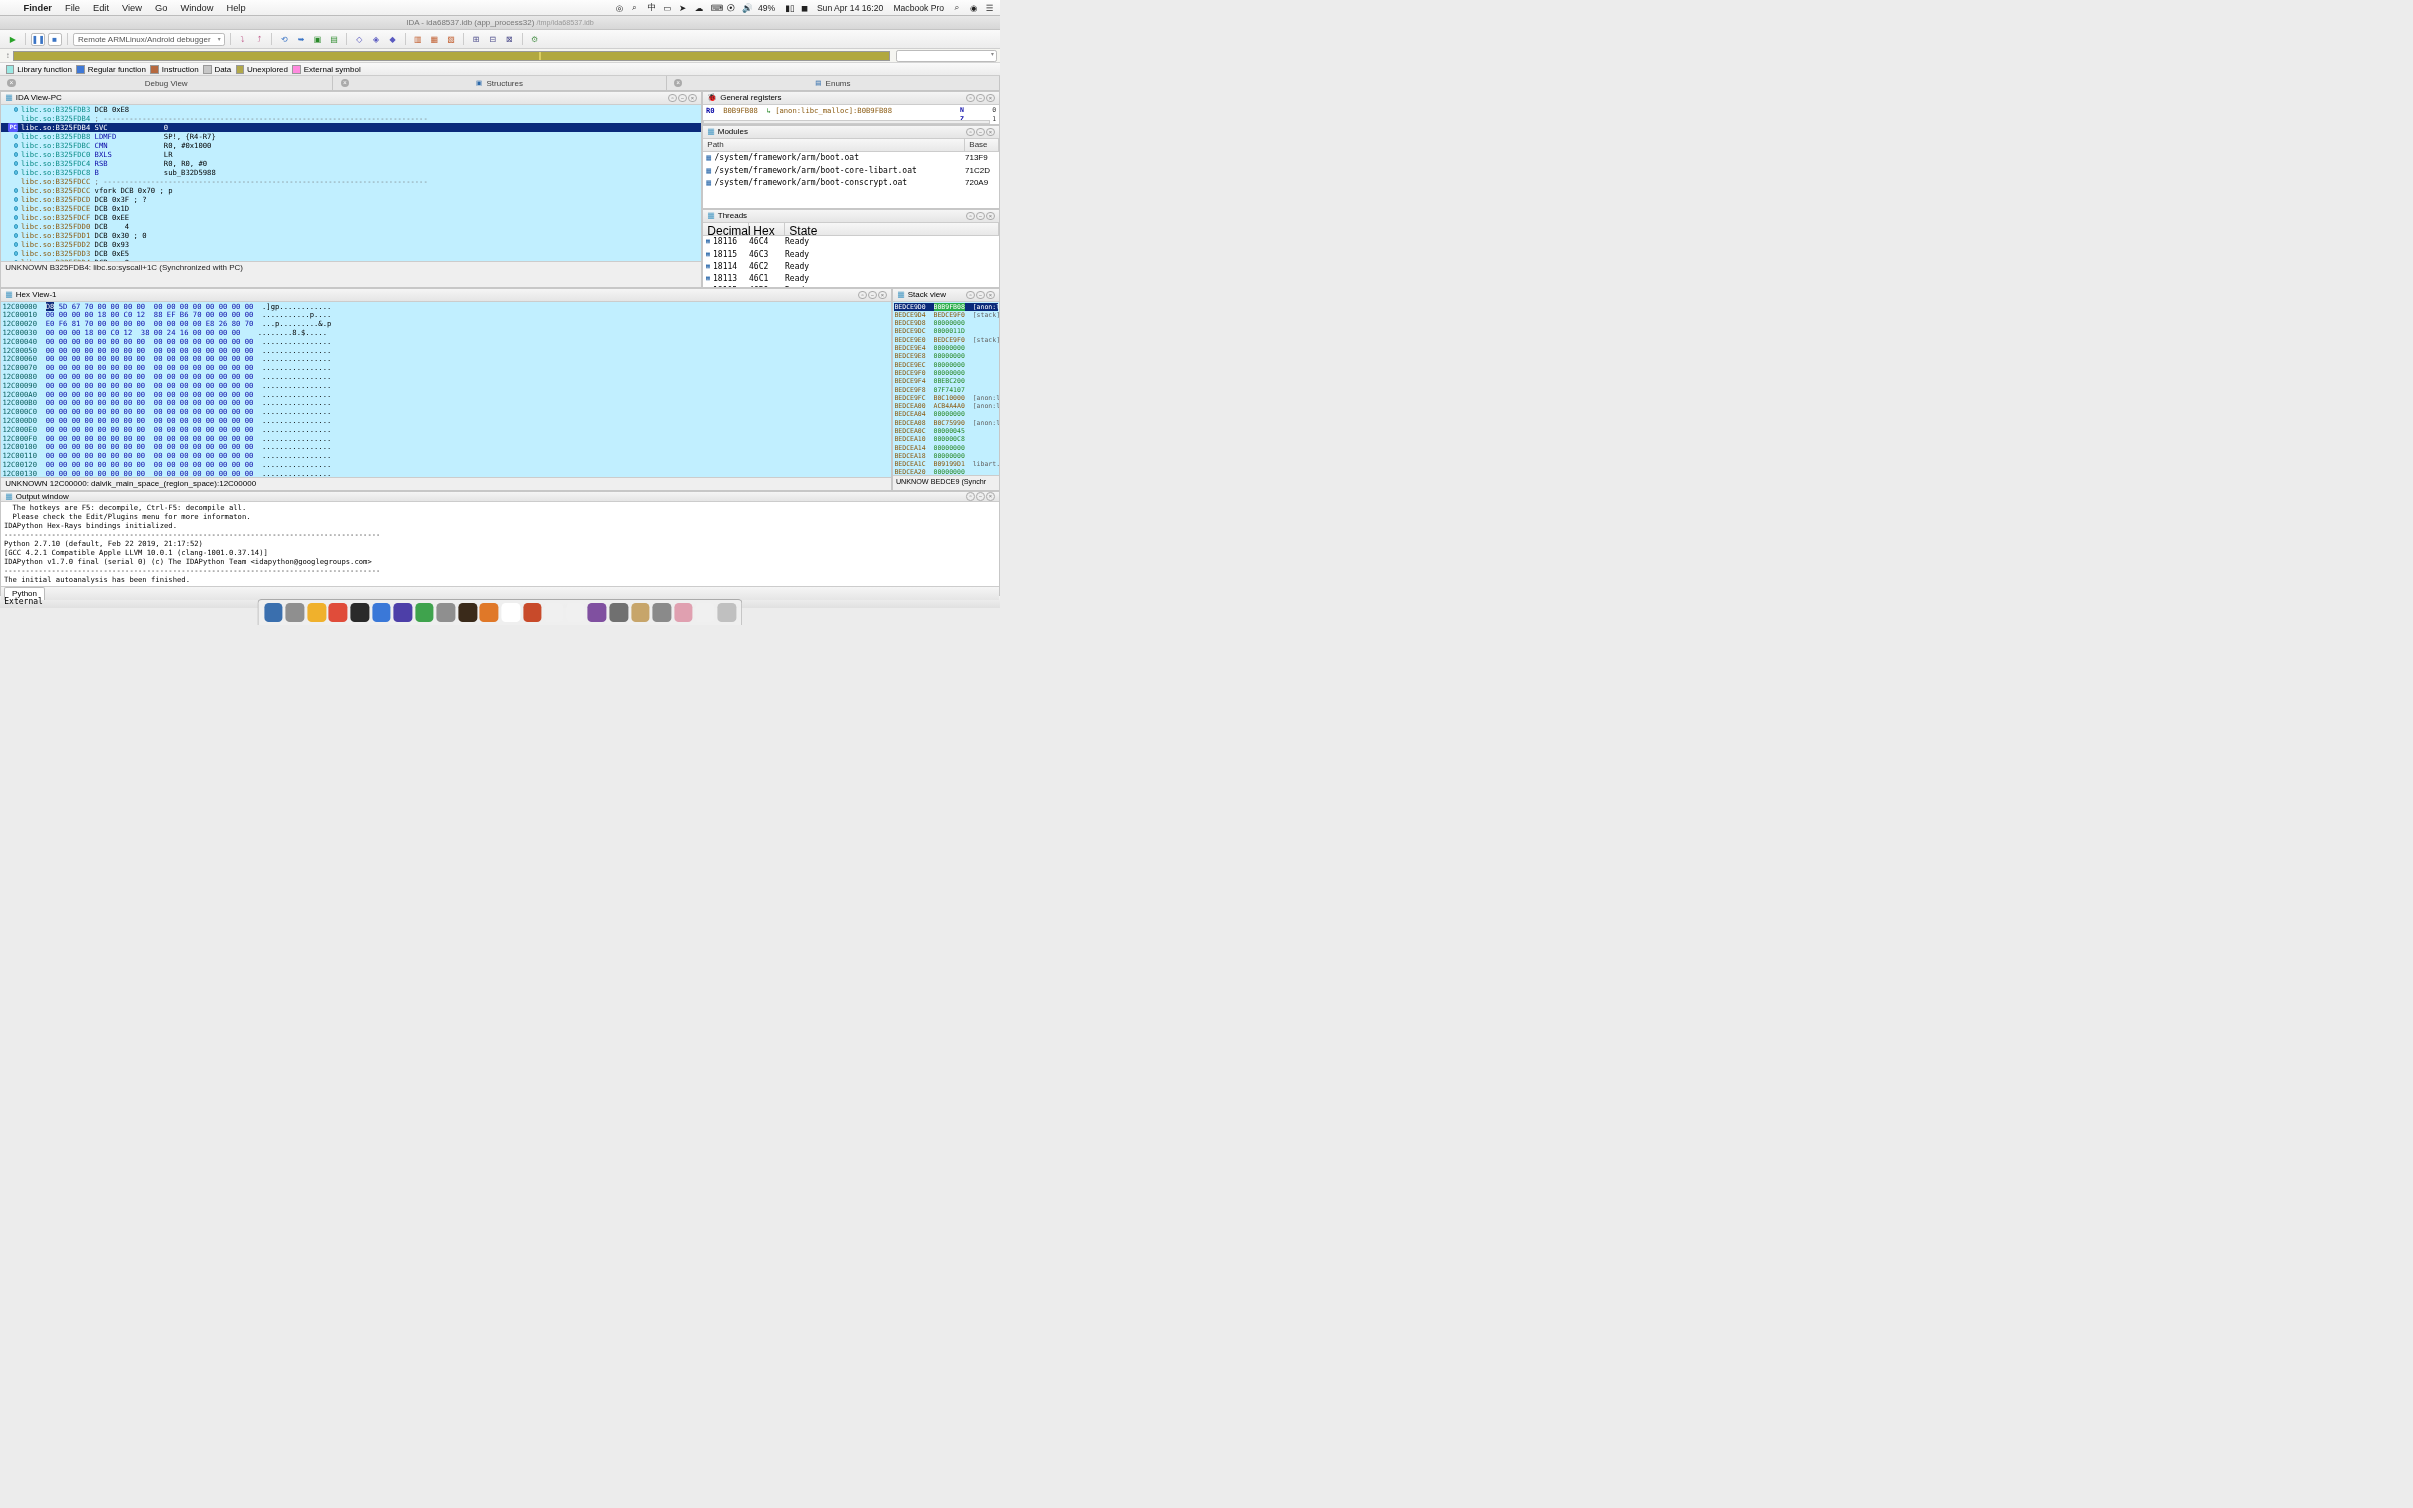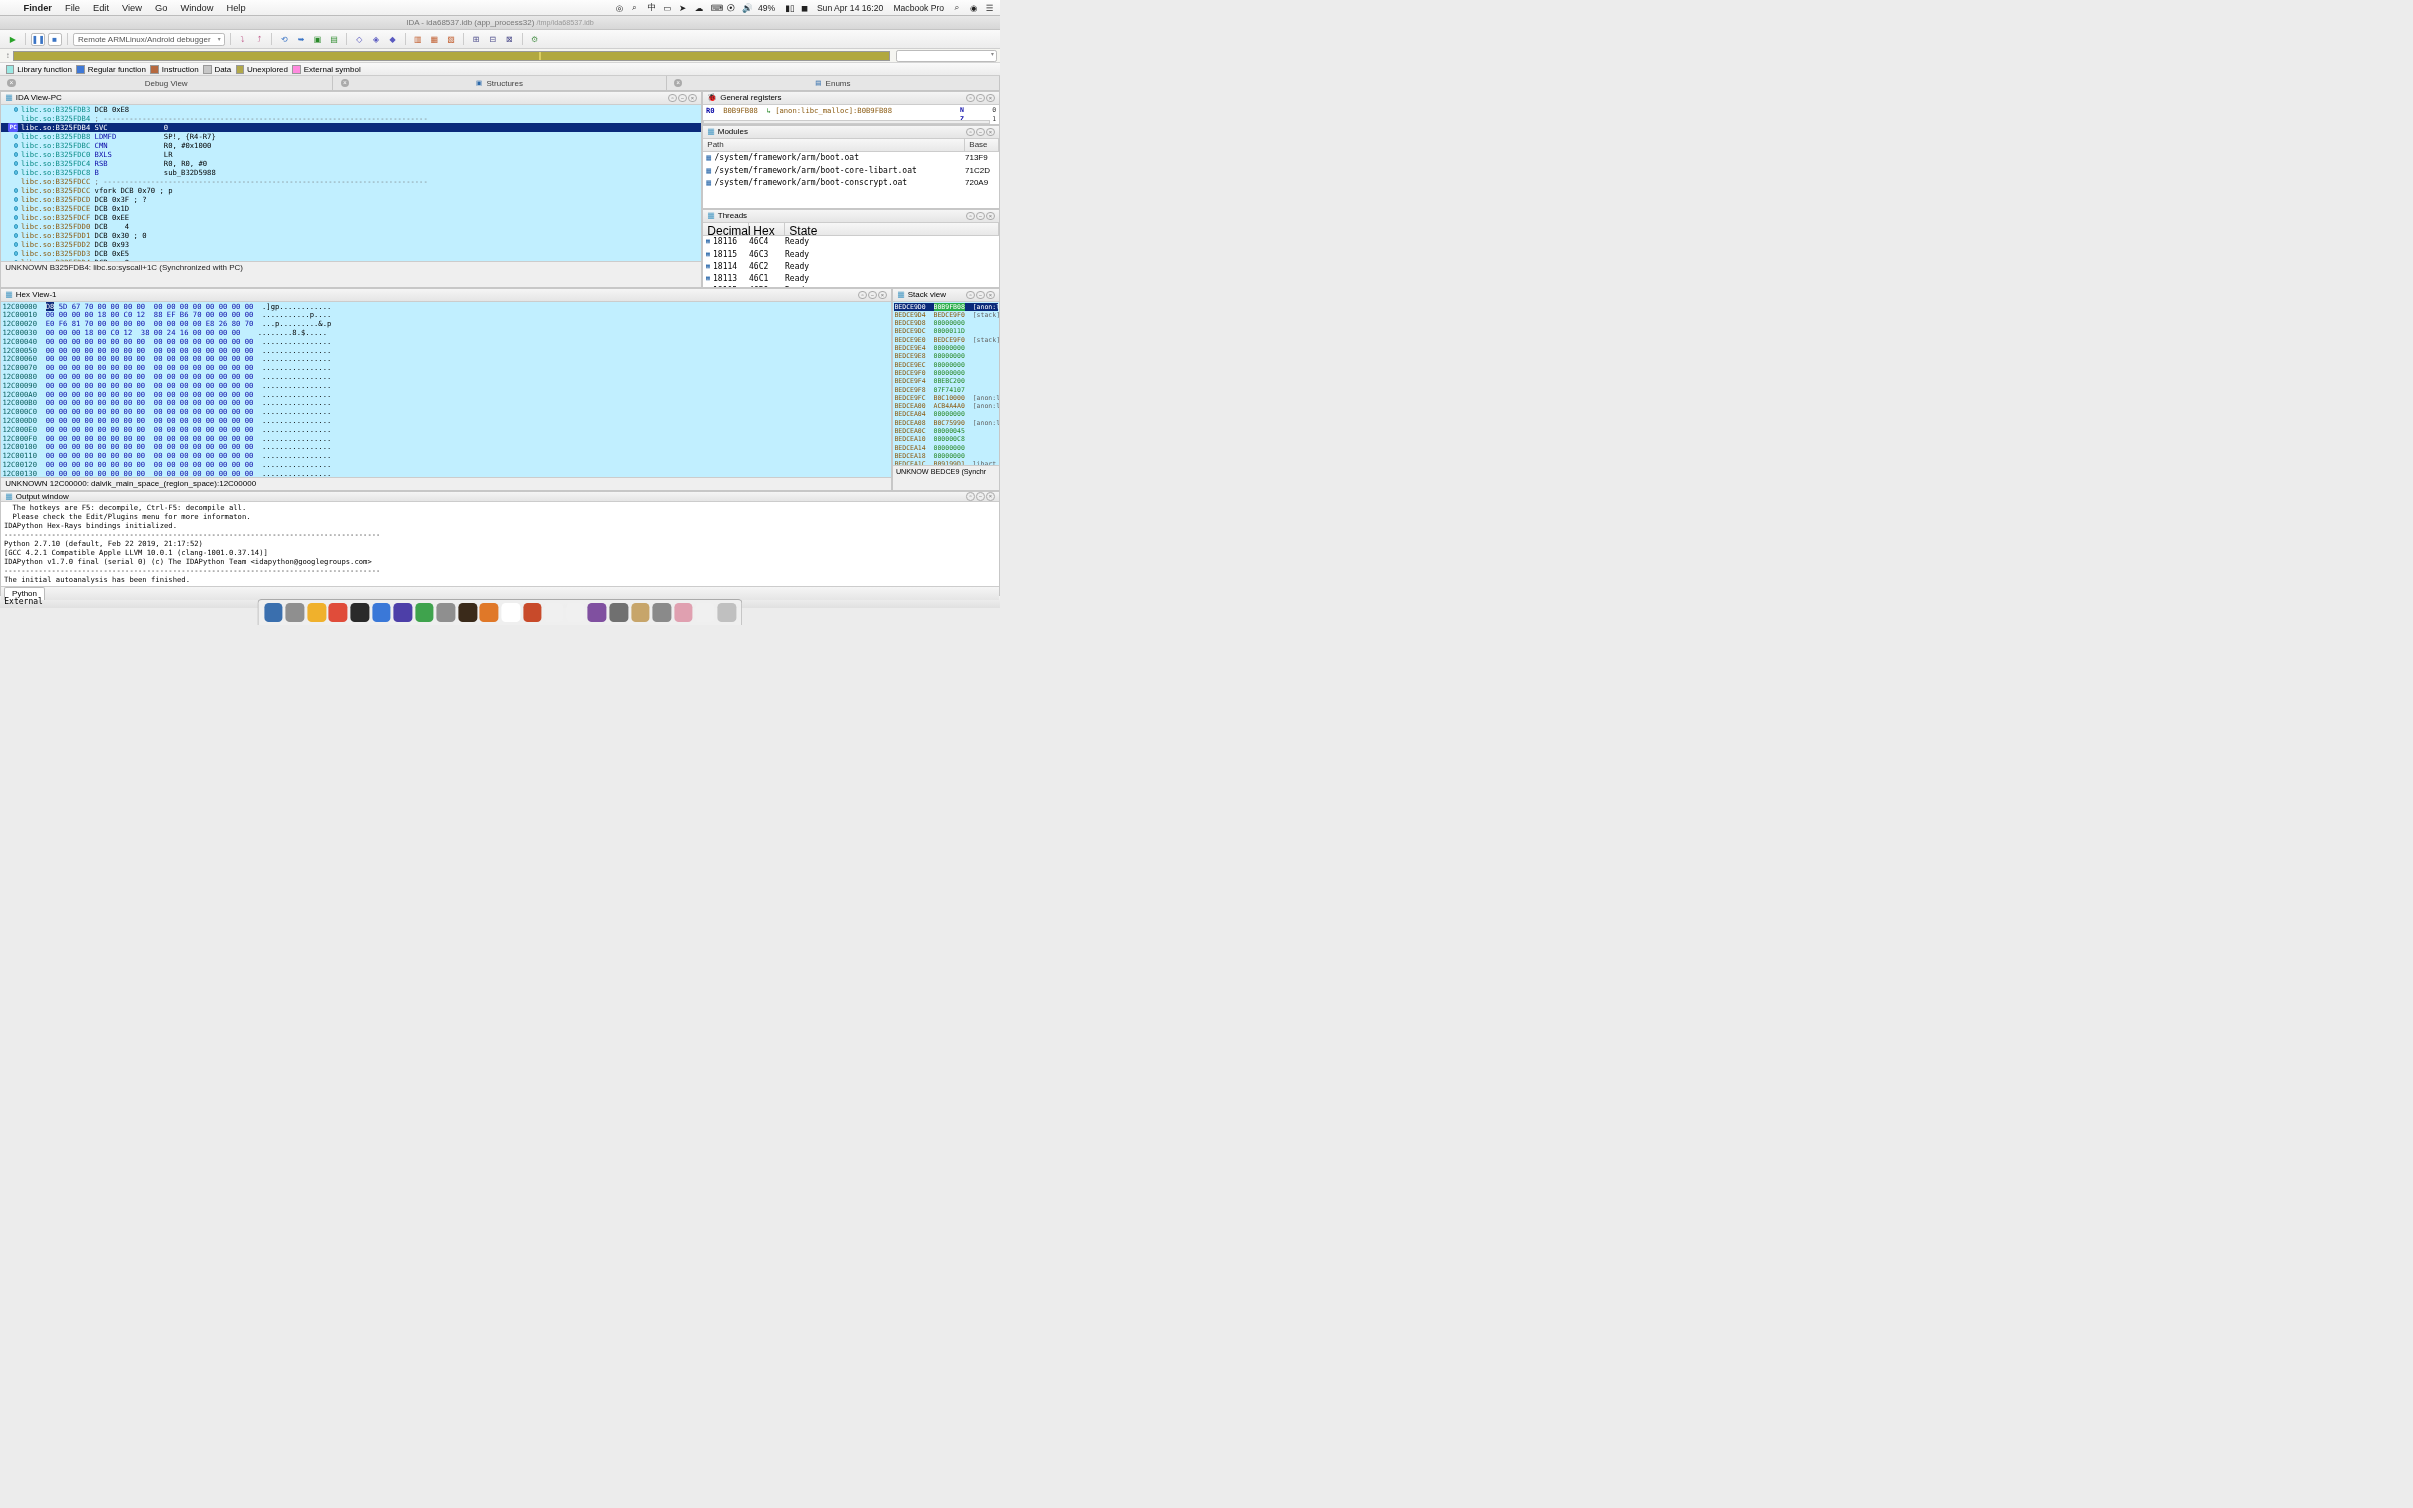--- a/index.html
+++ b/index.html
@@ -116,21 +116,21 @@
 
 .stack { width: 108px; }
 .stack-body { background: #c1efff; font-family: Menlo,monospace; font-size: 6.5px; line-height: 8.3px; white-space: pre; padding: 0.7px 1.4px; overflow:hidden;}
 .sa { color: #8a5a10; }
 .sv-g { color: #2a8a2a; }
 .sv-o { color: #8a5a10; }
 .sv-hl { background: #2aae4a; color: #fff; }
 .sn { color: #666; }
 .stack-cur { background: #0a2a7b; color:#fff; }
 .stack-cur .sa, .stack-cur .sv-g, .stack-cur .sn { color: #fff; }
-.stack-status { height: 25px; background: #efefef; border-top: 0.7px solid #ccc; font-size: 7.2px; padding: 1.4px 2.9px; white-space: nowrap; overflow:hidden; }
+.stack-status { height: 15px; background: #efefef; border-top: 0.7px solid #ccc; font-size: 7.2px; padding: 1.4px 2.9px; white-space: nowrap; overflow:hidden; }
 
 
 .outputwin { height: 104px; }
 .out-body { background: #fff; font-family: Menlo, monospace; font-size: 7.2px; line-height: 9px; white-space: pre; padding: 1.4px 2.9px; flex:1; }
 .out-bar { height: 14.4px; background: linear-gradient(#f5f5f5,#e5e5e5); border-top:0.7px solid #ccc; display:flex; align-items:center; }
 .out-tab { height:13px; border:0.7px solid #bbb; border-bottom:none; background:#fff; font-size:8px; padding:1.4px 7.2px 0; border-radius:2.2px 2.2px 0 0; margin-left:2.9px; }
 .out-input { flex:1; }
 
 .statusbar { height: 13px; background: linear-gradient(#f2f2f2,#e0e0e0); border-top:0.7px solid #c5c5c5; font-size:8px; font-family:Menlo,monospace; padding:1.4px 4.3px; }
 

